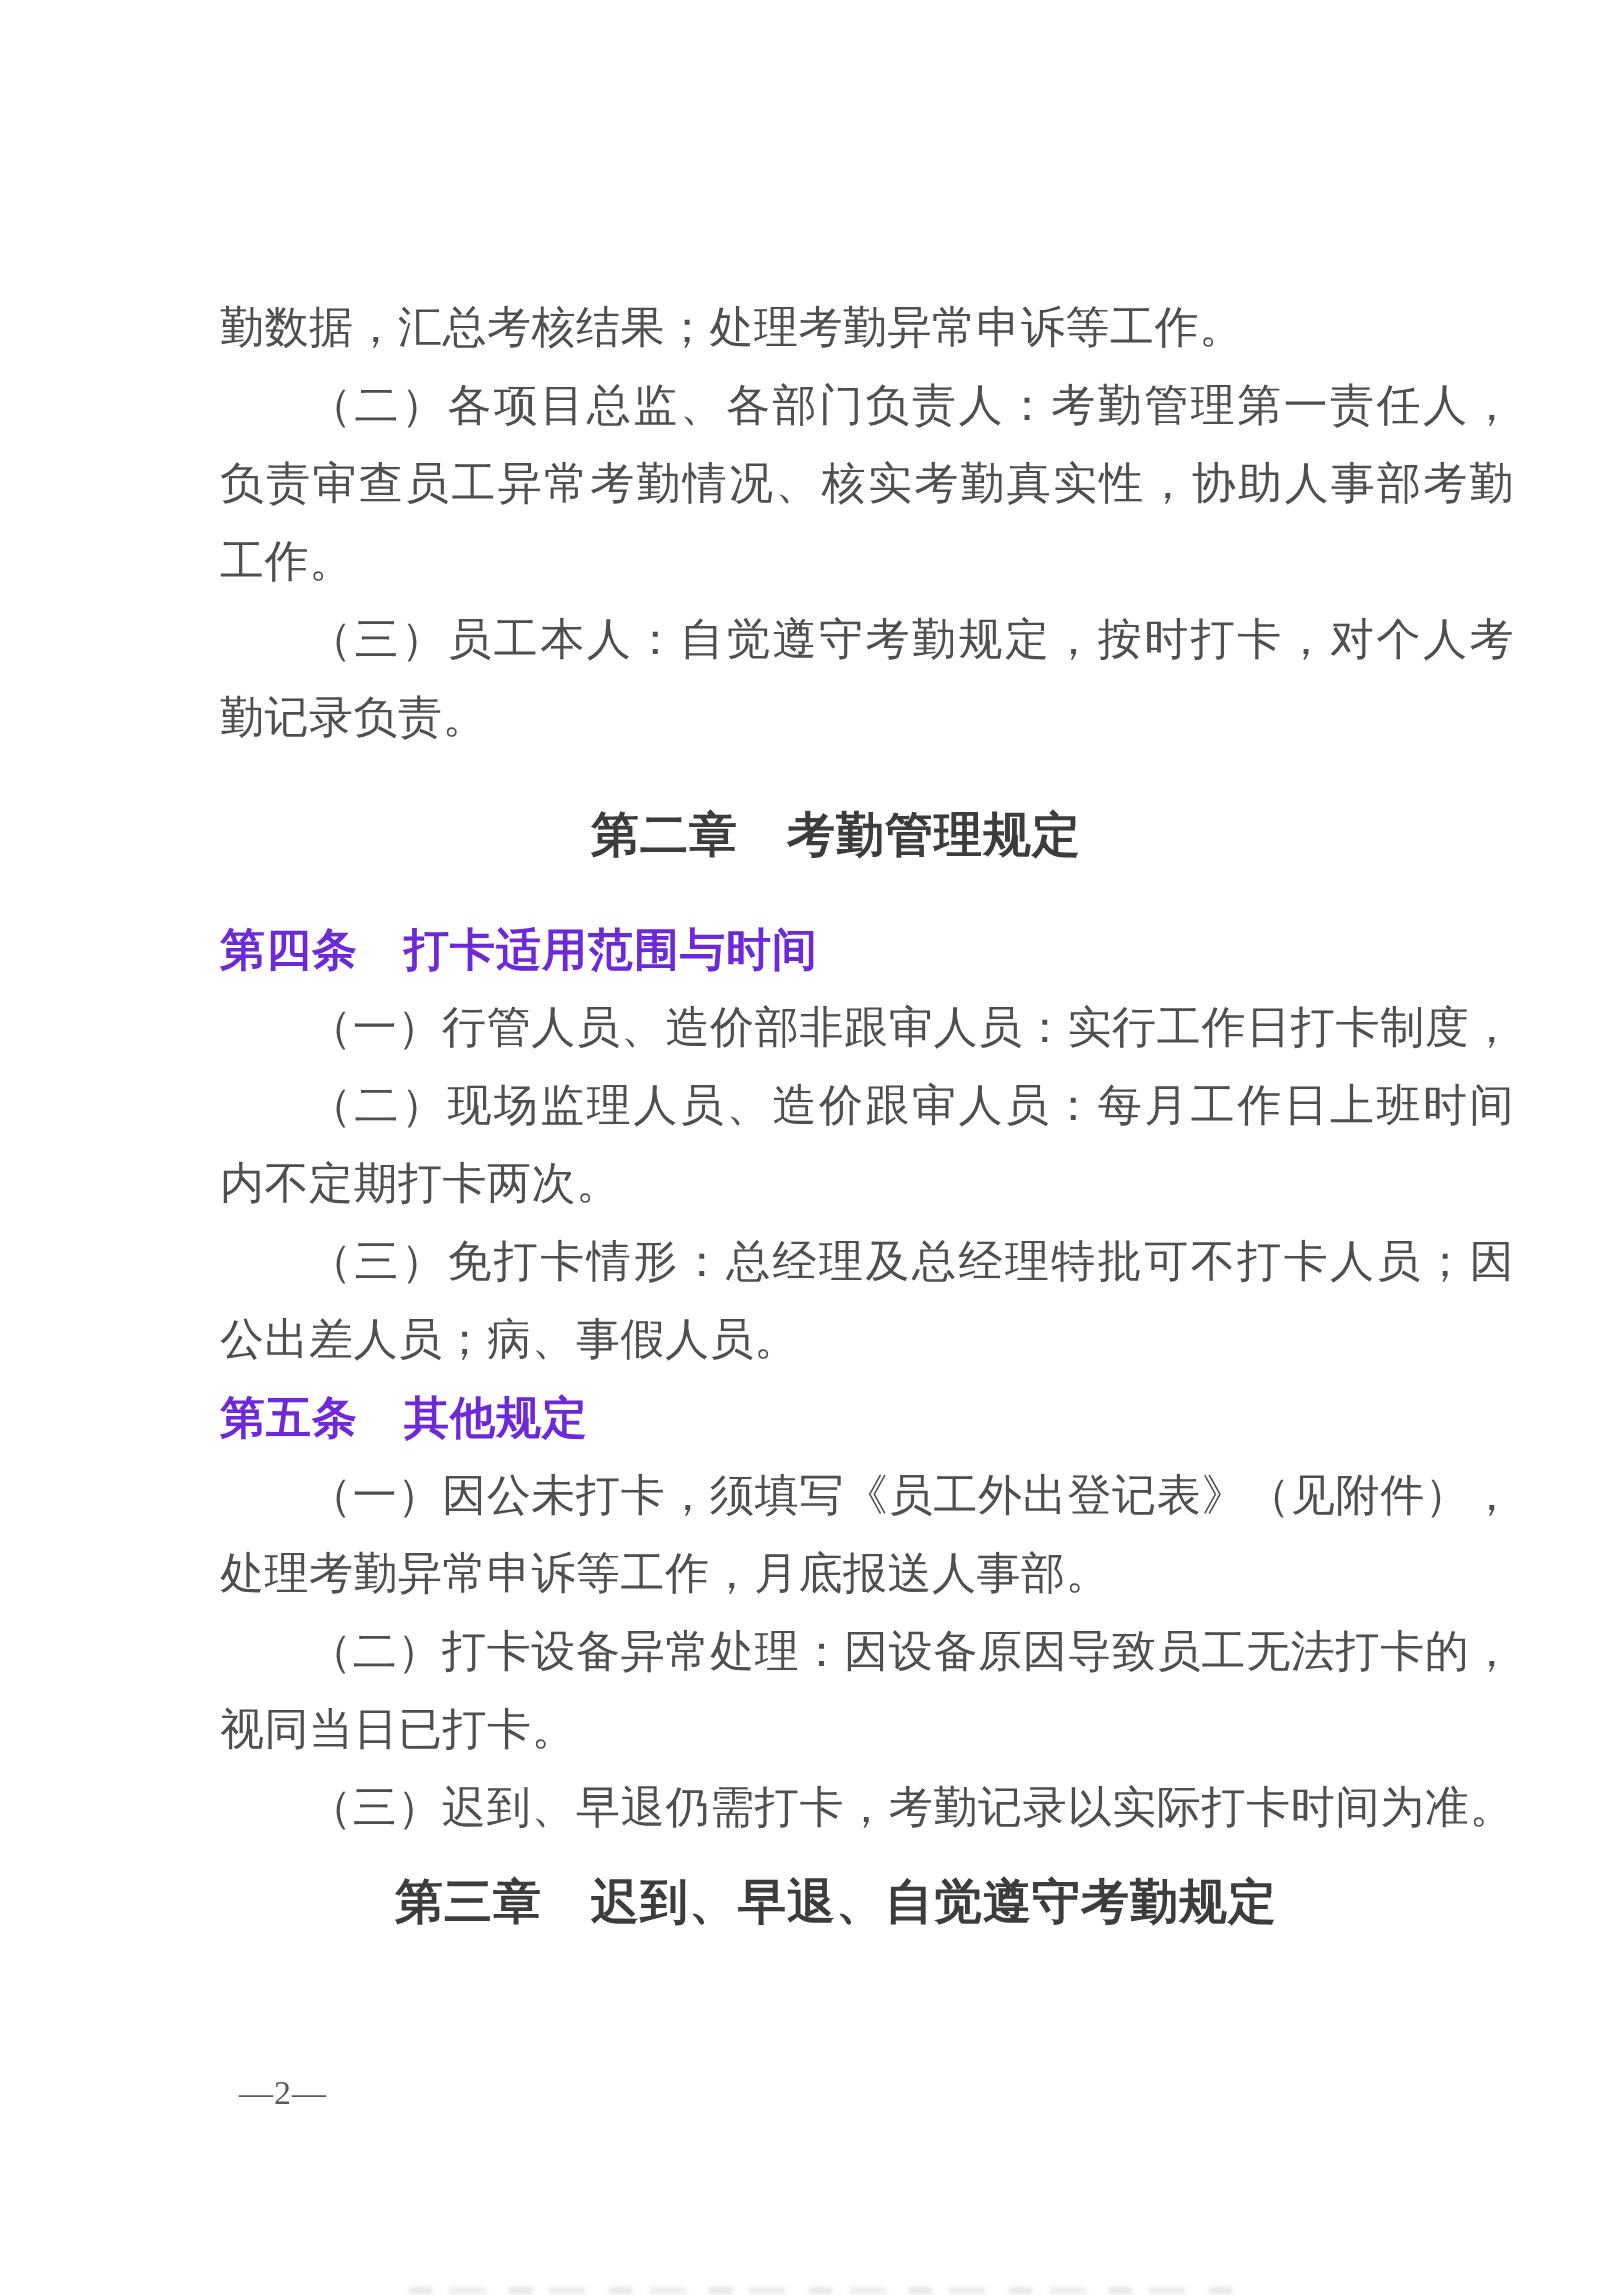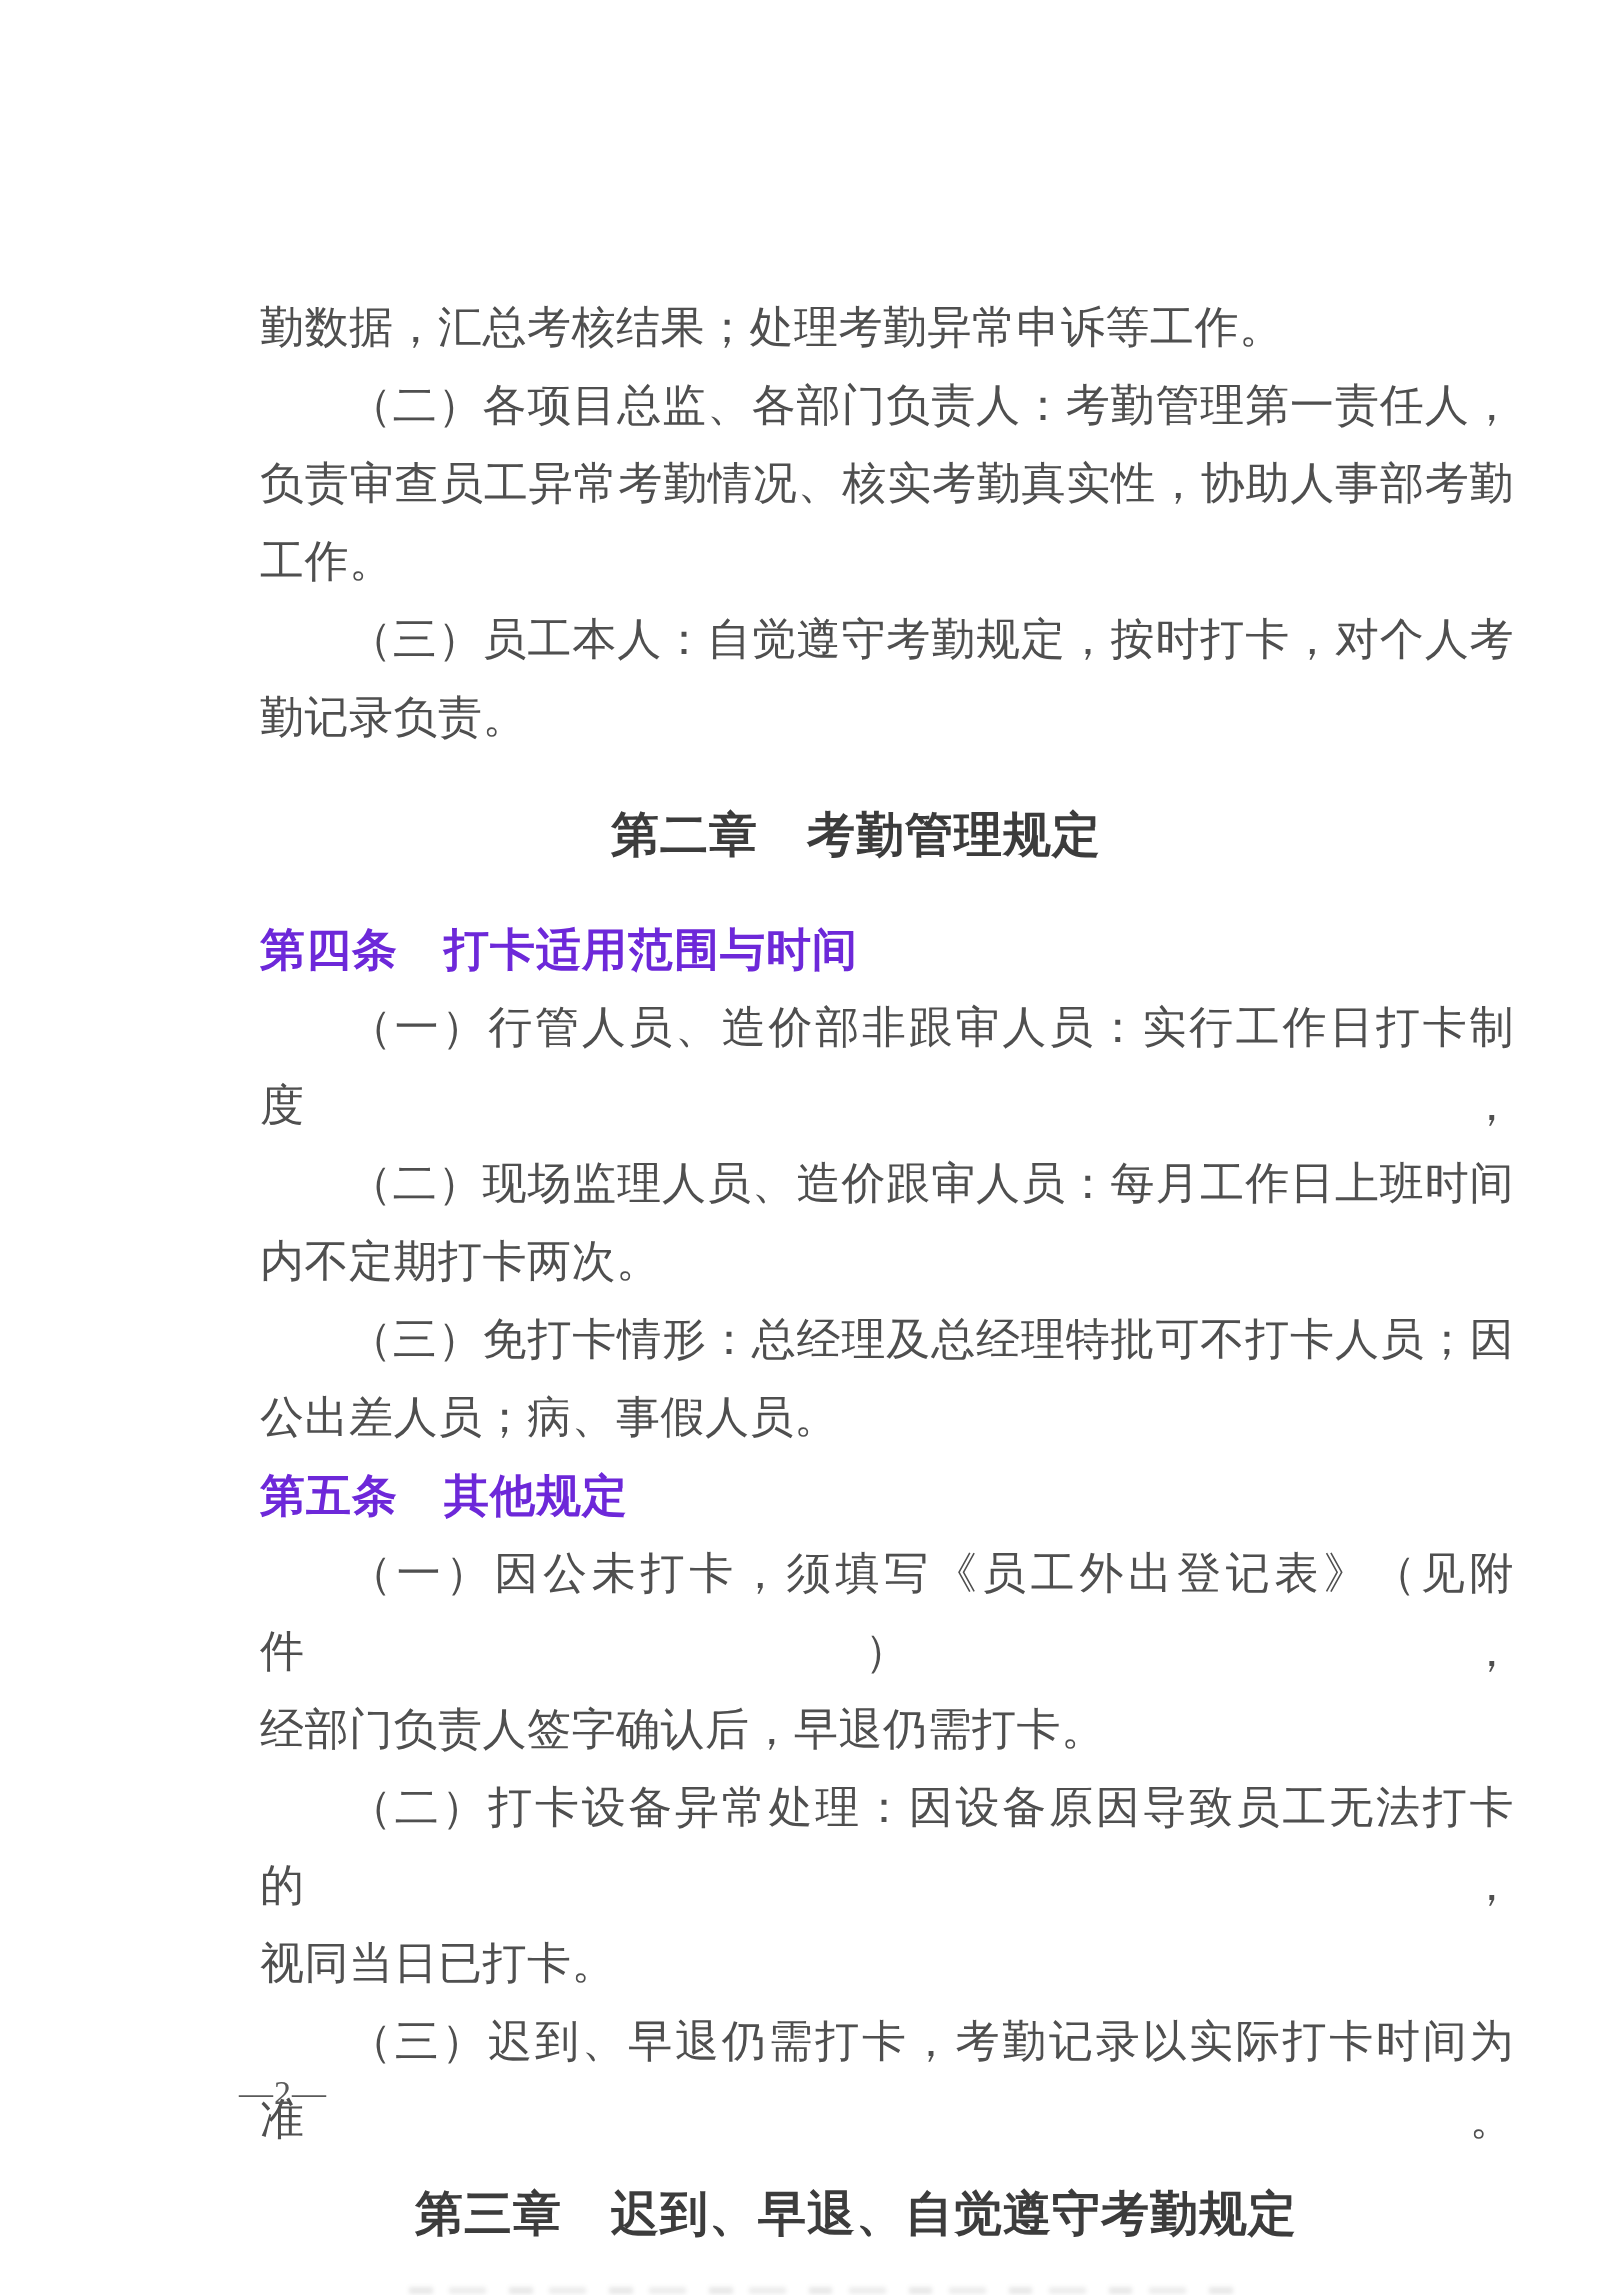--- a/index.html
+++ b/index.html
@@ -20,21 +20,20 @@
     left: 220px;
     top: 289px;
     width: 1294px;
   }
   .ln {
     font-size: 44px;
     line-height: 78px;
     color: #4f4f4f;
     white-space: normal;
     letter-spacing: 0.5px;
-    margin-left: 40px;
   }
   
   .ln.start { text-indent: 88px; }
   
   .ln.fill {
     text-align: justify;
     text-align-last: justify;
     text-justify: inter-character;
   }
   
@@ -101,21 +100,21 @@
       <div class="ln end">勤记录负责。</div>
       <div class="ln chapter gap-lg">第二章　考勤管理规定</div>
       <div class="ln section gap-lg">第四条　打卡适用范围与时间</div>
       <div class="ln start fill">（一）行管人员、造价部非跟审人员：实行工作日打卡制度，</div>
       <div class="ln start fill">（二）现场监理人员、造价跟审人员：每月工作日上班时间</div>
       <div class="ln end">内不定期打卡两次。</div>
       <div class="ln start fill">（三）免打卡情形：总经理及总经理特批可不打卡人员；因</div>
       <div class="ln end">公出差人员；病、事假人员。</div>
       <div class="ln section">第五条　其他规定</div>
       <div class="ln start fill">（一）因公未打卡，须填写《员工外出登记表》（见附件），</div>
-      <div class="ln end">经部门负责人签字确认后，早退仍需打卡。</div>
+      <div class="ln end">处理考勤异常申诉等工作，月底报送人事部。</div>
       <div class="ln start fill">（二）打卡设备异常处理：因设备原因导致员工无法打卡的，</div>
       <div class="ln end">视同当日已打卡。</div>
       <div class="ln start fill">（三）迟到、早退仍需打卡，考勤记录以实际打卡时间为准。</div>
       <div class="ln chapter gap-sm">第三章　迟到、早退、自觉遵守考勤规定</div>
     </div>
 
   <div class="page-number">—2—</div>
 
   <div class="bleed"></div>
 

